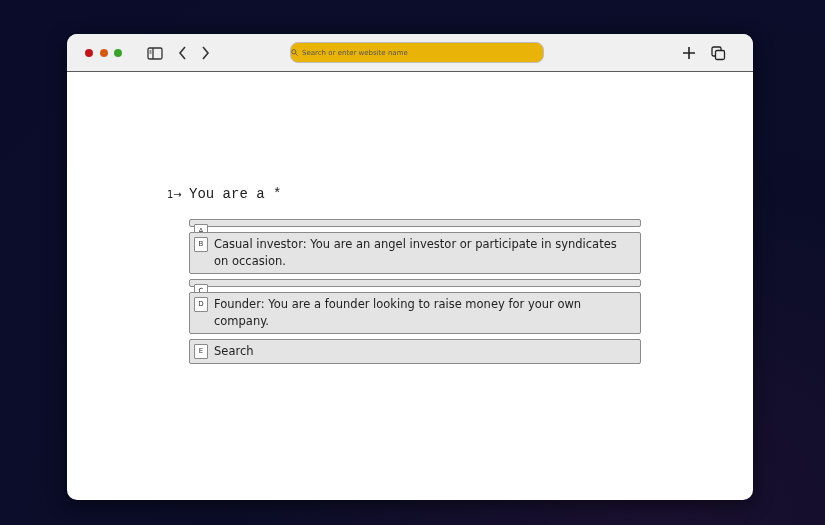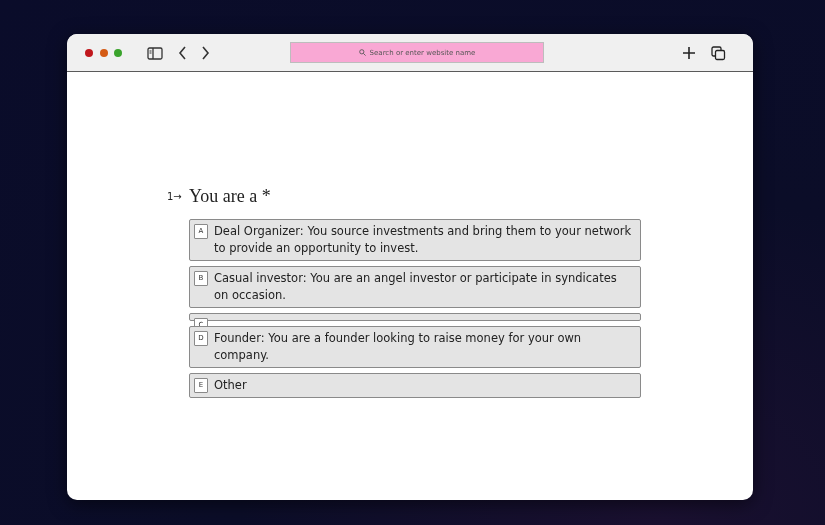--- a/index.html
+++ b/index.html
@@ -22,30 +22,30 @@
   .dot.orange { left: 33px; background: #d45a14; }
   .dot.green { left: 47px; background: #3aa32c; }
   .icon-btn { position: absolute; top: 9px; width: 20px; height: 20px; display: flex; align-items: center; justify-content: center; }
   .sidebar-btn { left: 78px; }
   .back-btn { left: 106px; }
   .fwd-btn { left: 128px; }
   .plus-btn { left: 612px; }
   .tabs-btn { left: 641px; }
   .urlbar {
     position: absolute; left: 223px; top: 8px; width: 252px; height: 19px;
-    background: #f9a8d4; border: 1px solid #bdbdbd; border-radius: 0;
-    display: flex; align-items: center; justify-content: center;
+    background: #eab308; border: 1px solid #bdbdbd; border-radius: 8px;
+    display: flex; align-items: center; 
     font-size: 7px; color: #555; gap: 4px;
   }
   .content { position: absolute; left: 0; top: 38px; width: 686px; height: 428px; }
   .question {
     position: absolute; left: 100px; top: 114px; display: flex; align-items: center;
   }
   .q-num { font-size: 10px; color: #222; width: 22px; }
-  .q-text { font-size: 18px; color: #222; font-family: Liberation Serif, serif; }
+  .q-text { font-size: 14px; color: #222; font-family: Liberation Mono, monospace; }
   .options { position: absolute; left: 122px; top: 147px; width: 452px; }
   .option {
     position: relative; box-sizing: border-box; width: 452px;
     background: #e4e4e4; border: 1px solid #8a8a8a; border-radius: 2px;
     margin-bottom: 5px; padding: 3px 8px 3px 24px;
     font-size: 11.5px; line-height: 17px; color: #222;
   }
   .key {
     position: absolute; left: 4px; top: 4px; width: 12px; height: 13px;
     background: #fff; border: 1px solid #8a8a8a; border-radius: 1px;
@@ -104,32 +104,31 @@
 
   <div class="content">
     <div class="question">
       <span class="q-num">1→</span>
       <span class="q-text">You are a *</span>
     </div>
 
     <div class="options">
       <div class="option">
         <span class="key">A</span>
-        <span>Deal Organizer: You source investments and bring them to your network to provide an opportunity to invest.</span>
       </div>
       <div class="option">
         <span class="key">B</span>
         <span>Casual investor: You are an angel investor or participate in syndicates on occasion.</span>
       </div>
       <div class="option">
         <span class="key">C</span>
       </div>
       <div class="option">
         <span class="key">D</span>
         <span>Founder: You are a founder looking to raise money for your own company.</span>
       </div>
       <div class="option">
         <span class="key">E</span>
-        <span>Other</span>
+        <span>Search</span>
       </div>
     </div>
   </div>
 </div>
 
 </body></html>

